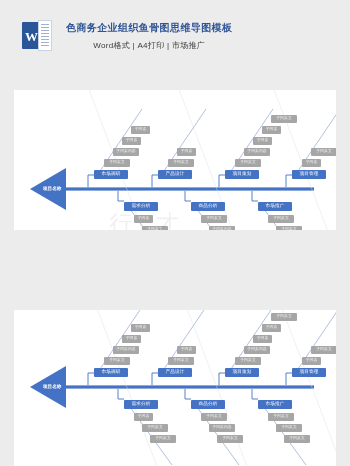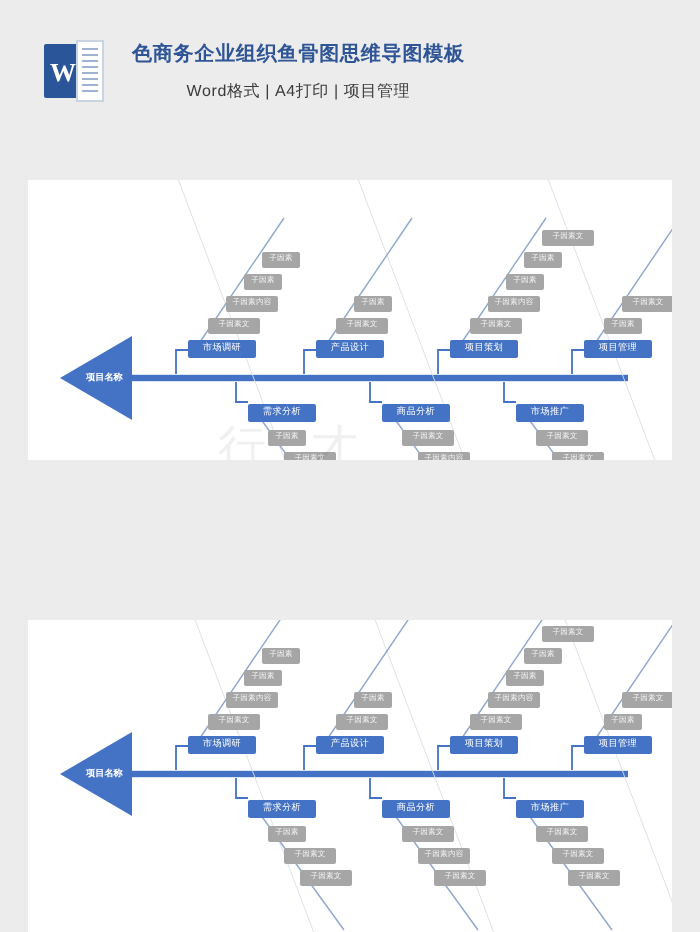--- a/index.html
+++ b/index.html
@@ -97,21 +97,21 @@
         <i></i>
         <i></i>
         <i></i>
         <i></i>
         <i></i>
         <i></i>
     </div>
   </div>
   <div class="title-wrap">
     <div class="main-title">色商务企业组织鱼骨图思维导图模板</div>
-    <div class="sub-title">Word格式 | A4打印 | 项目管理</div>
+    <div class="sub-title">Word格式 | A4打印 | 市场推广</div>
   </div>
 </div>
 
 <div class="card" id="card-1">
   <div class="fish"><svg width="322" height="210" viewBox="0 0 322 210">
         <rect x="52" y="97.4" width="248" height="3.2" fill="#4472c4"></rect>
         <polygon points="16,99 52,78 52,120" fill="#4472c4"></polygon>
         <g stroke="#d9dee8" stroke-width="0.5" fill="none" opacity="0.9">
           <line x1="60" y1="-40" x2="155" y2="210"></line>
           <line x1="150" y1="-40" x2="245" y2="210"></line>

